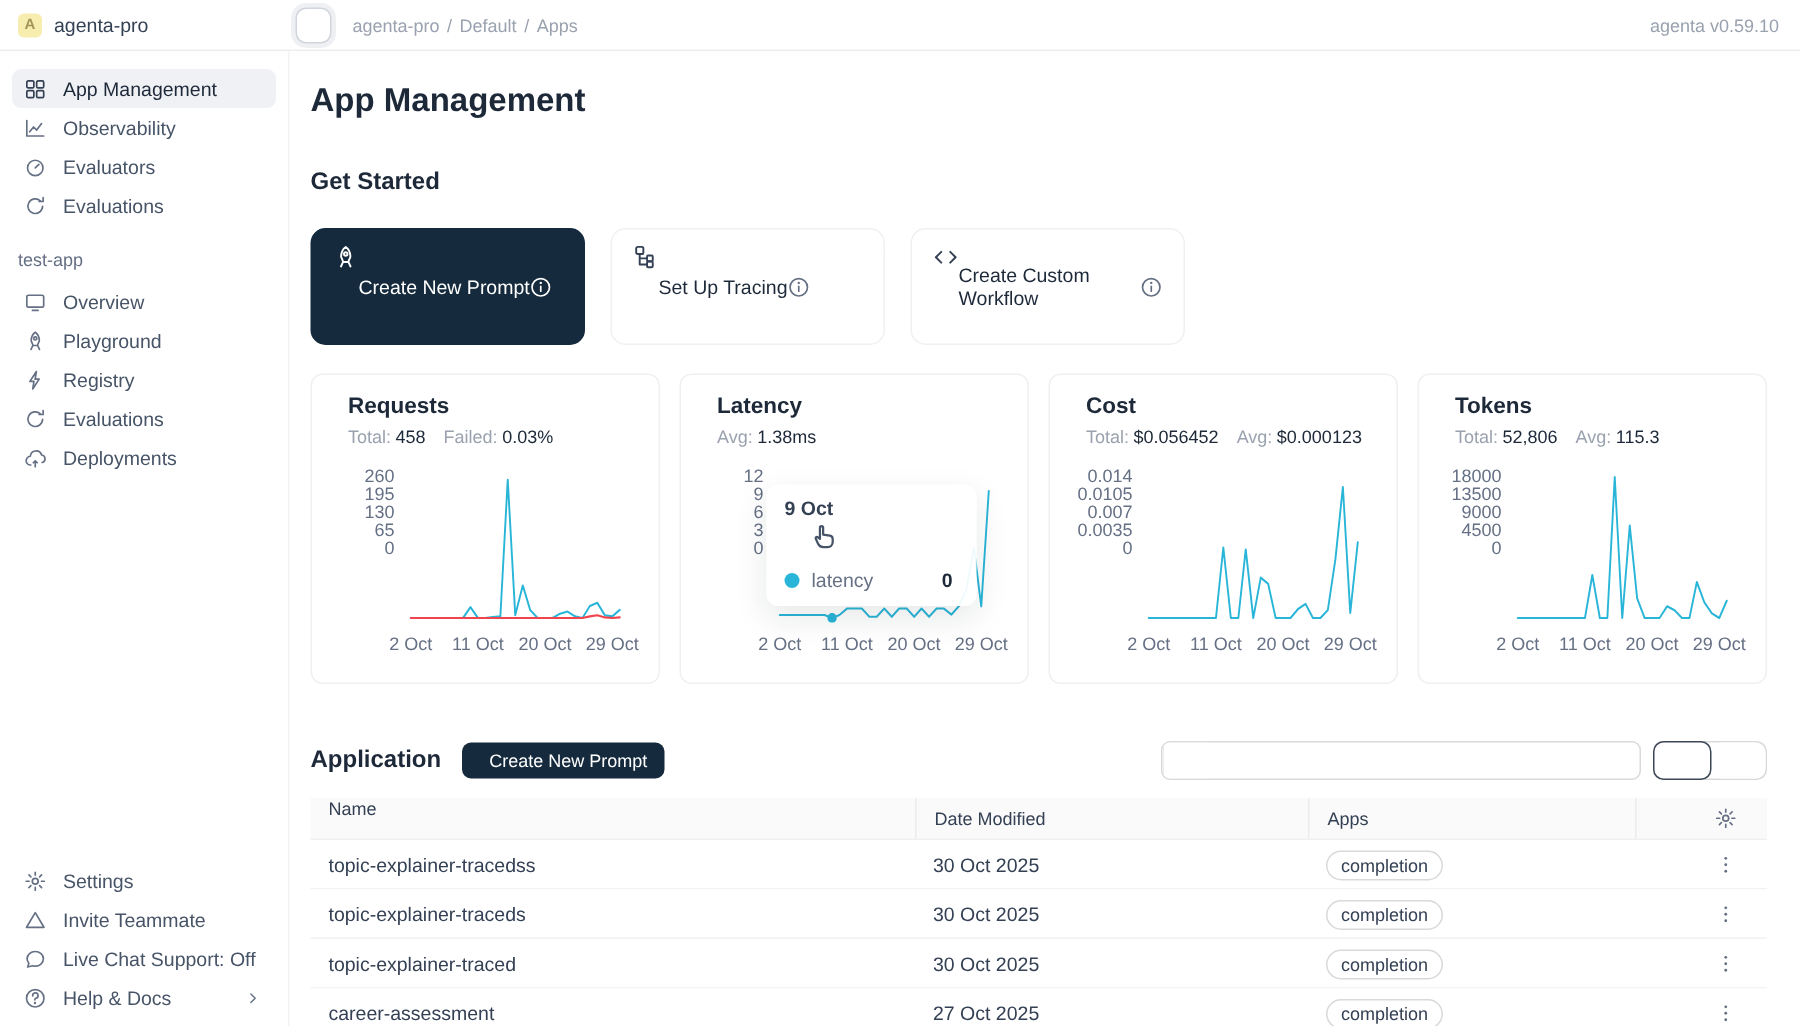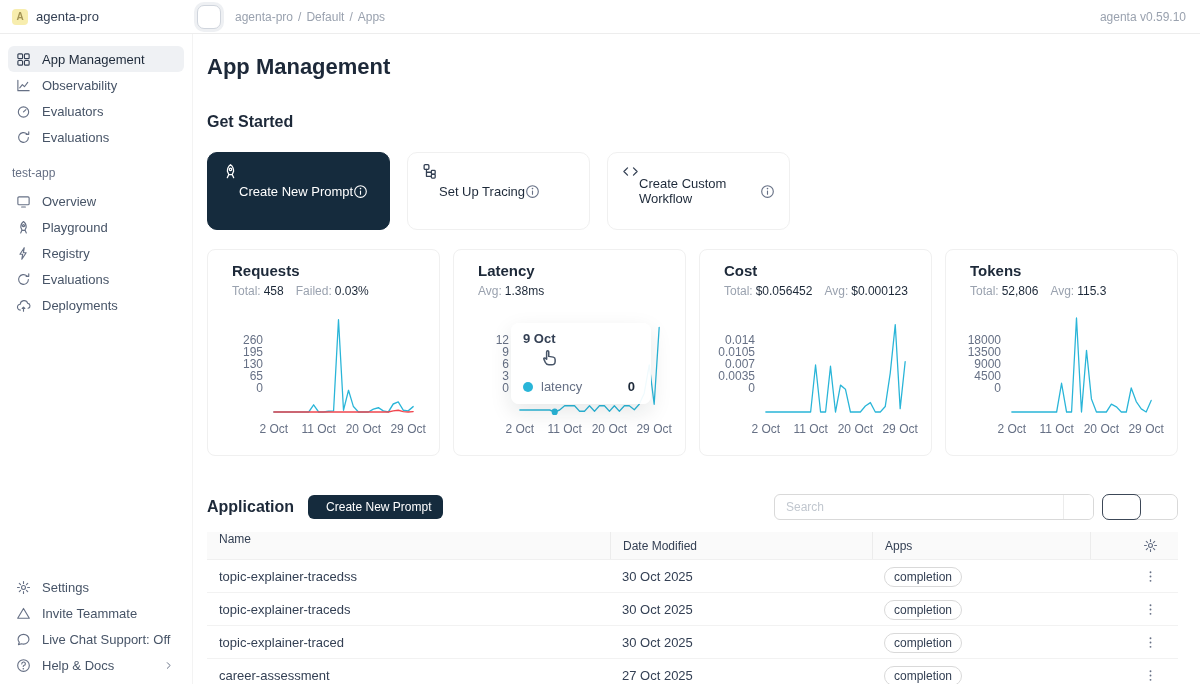--- a/index.html
+++ b/index.html
@@ -39,21 +39,21 @@
 .gs-card.dark{background:#152b3d;border-color:#152b3d;color:#fff}
 .gs-card.dark .ctop,.gs-card.dark .cbot .ic{color:#fff}
 
 .charts{display:flex;gap:13px;margin-top:19px}
 .chart-card{width:233px;height:207px;border:1px solid #f0f0f0;border-radius:8px;padding:12px 24px;position:relative;background:#fff}
 .c-title{font-size:15px;font-weight:600}
 .c-stats{font-size:12px;margin-top:5px;display:flex;gap:12px}
 .c-stats .lab{color:#9aa2af}
 .c-stats .val{color:#1d2939;font-weight:400;margin-left:3px}
 .c-body{display:flex;margin-top:13px}
-.yticks{width:40px;min-width:40px;display:flex;flex-direction:column;justify-content:center;align-items:flex-end;font-size:12px;color:#667085;height:106px;padding-right:9px;line-height:1}
+.yticks{width:40px;min-width:40px;display:flex;flex-direction:column;justify-content:flex-start;align-items:flex-end;font-size:12px;color:#667085;height:106px;padding-right:9px;line-height:1}
 .plot-col{flex:1;min-width:0}
 .plot{position:relative;height:104px}
 .xticks{position:relative;height:14px;margin-top:7px;font-size:12px;color:#667085}
 .xticks span{position:absolute;transform:translateX(-50%);white-space:nowrap}
 .latency-tooltip{position:absolute;left:57px;top:73px;width:140px;background:rgba(255,255,255,.93);border-radius:8px;box-shadow:0 8px 22px rgba(23,25,28,.10);padding:8px 12px 10px;z-index:2}
 .tt-date{font-size:13px;font-weight:600;color:#344054}
 .tt-row{display:flex;align-items:center;gap:8px;margin-top:33px;font-size:13px}
 .tt-dot{width:10px;height:10px;border-radius:50%}
 .tt-label{color:#667085;flex:1}
 .tt-val{font-weight:600;font-size:13px;color:#1d2939;padding-right:4px}
@@ -423,21 +423,20 @@
         </div>
       </div>
 
     <div class="app-header">
       <span class="app-h-title">Application</span>
       <button class="create-btn">
         <span class="ic"></span>
         <span>Create New Prompt</span>
       </button>
       <div class="search-wrap">
-        <input class="search-input" placeholder="Search" style="">
         <span class="search-btn">
           <span class="ic"></span>
         </span>
       </div>
       <div class="view-toggle">
         <span class="seg active">
           <span class="ic"></span>
         </span>
         <span class="seg">
           <span class="ic"></span>

